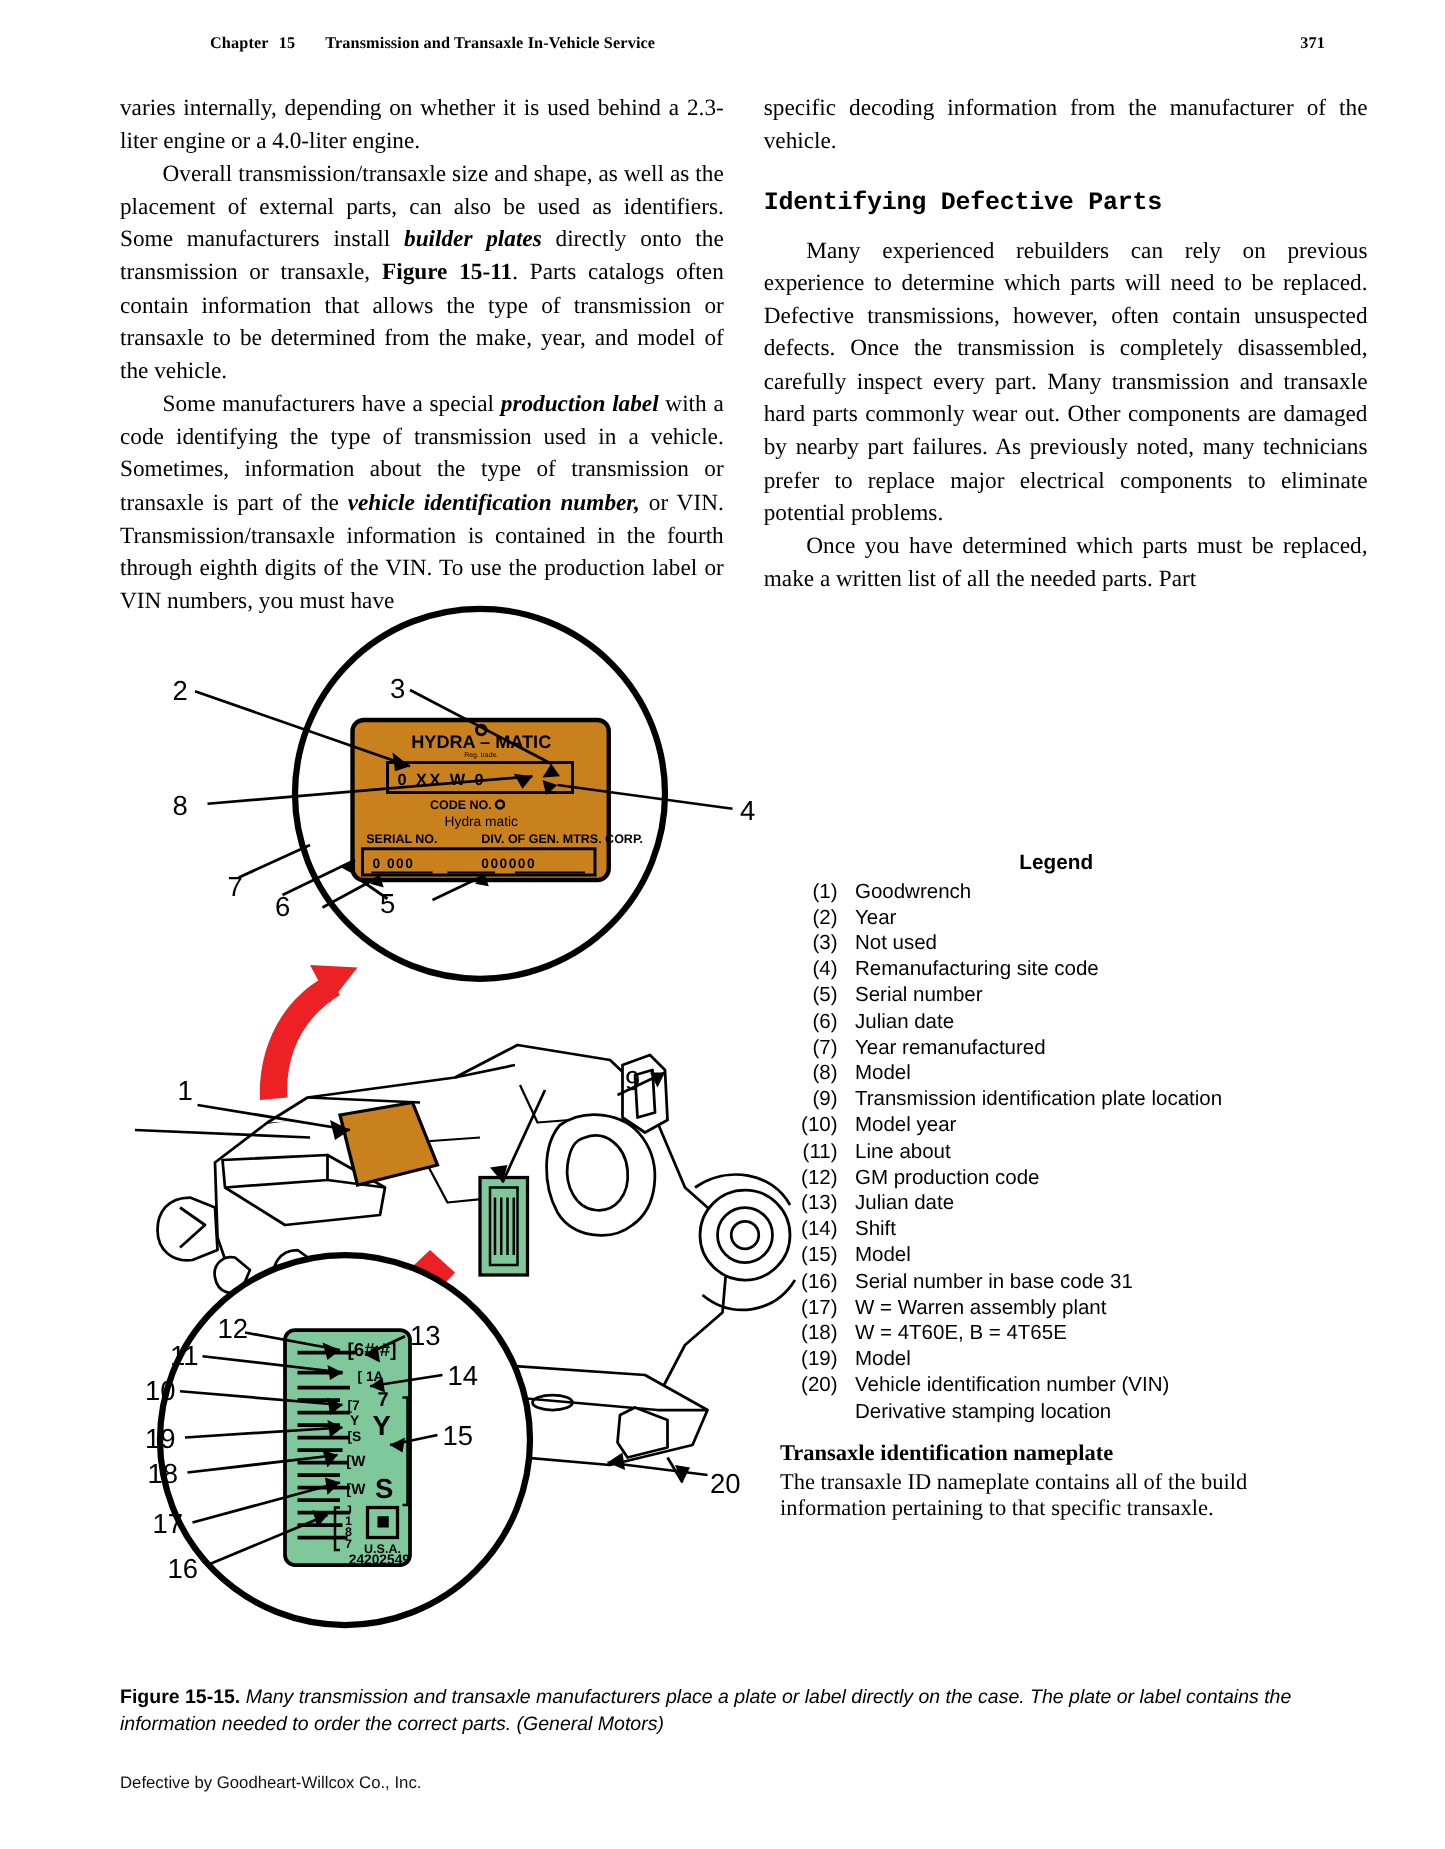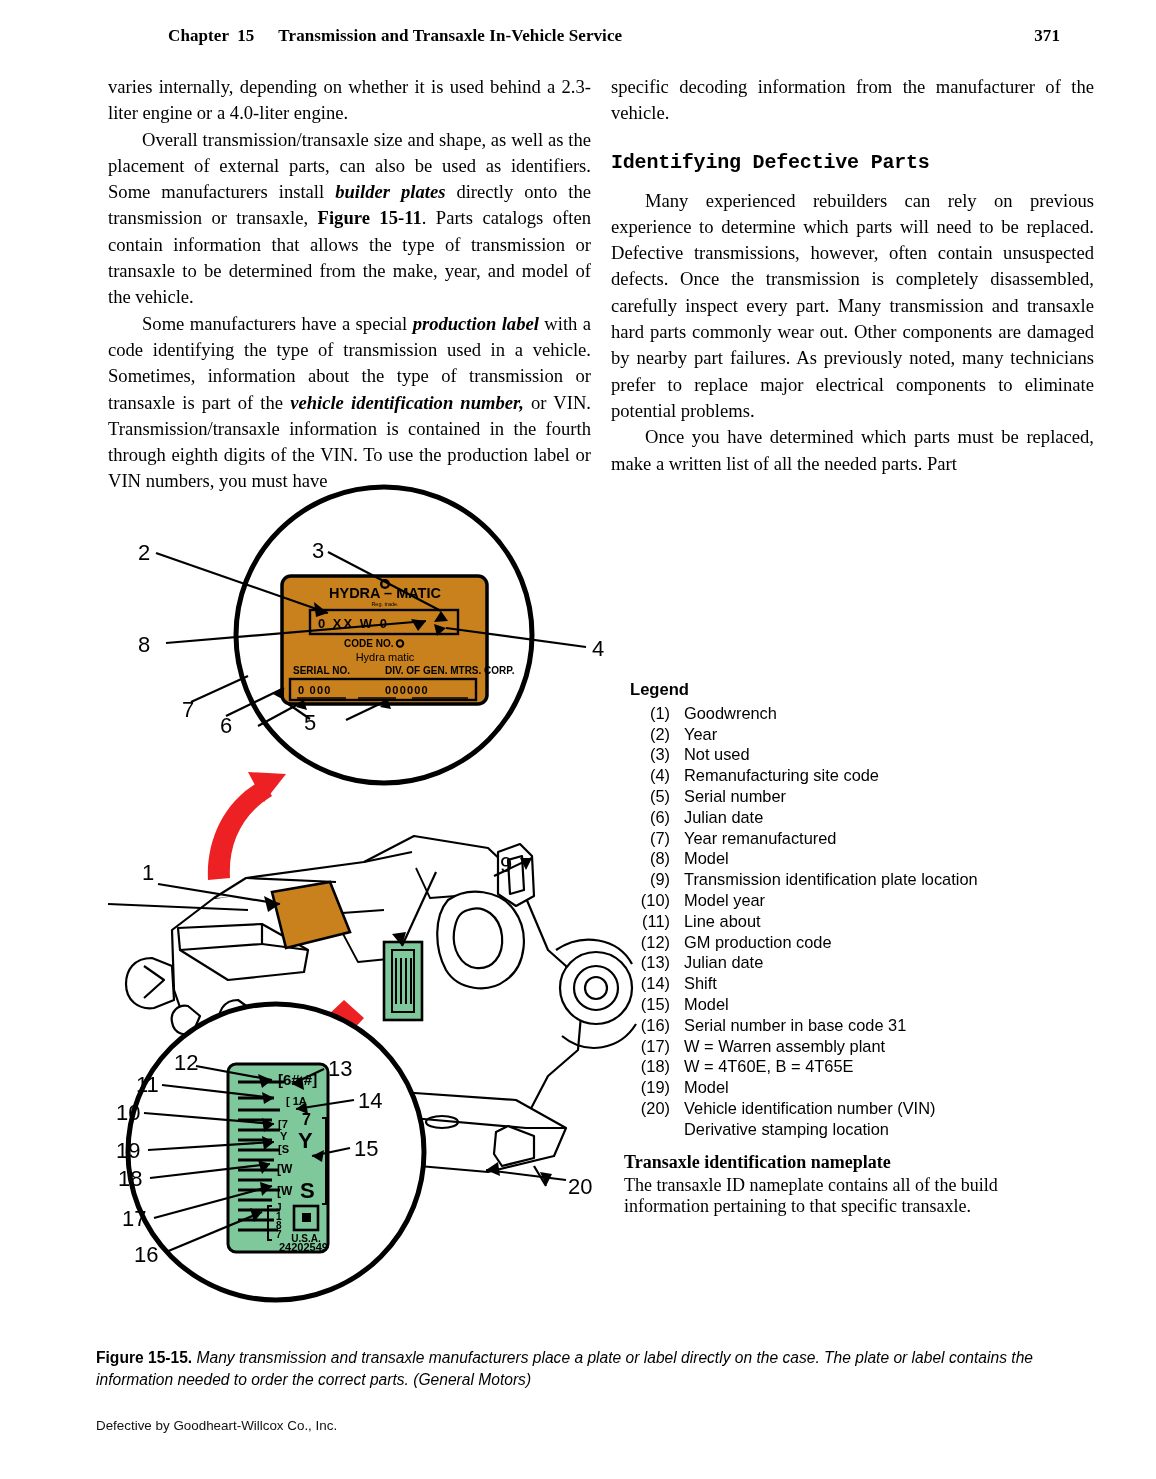--- a/index.html
+++ b/index.html
@@ -23,21 +23,21 @@
 
   
   .running-head {
     position: absolute;
     left: 96px;
     top: 26px;
     width: 964px;
     height: 24px;
     font-family: "Liberation Serif", serif;
     font-weight: bold;
-    font-size: 17px;
+    font-size: 13px;
     letter-spacing: 0.1px;
   }
   .running-head .chap {
     position: absolute;
     left: 72px;
     top: 0;
     white-space: nowrap;
   }
   .running-head .chap-num {
     margin-left: 8px;
@@ -56,21 +56,21 @@
     position: absolute;
     top: 74px;
     width: 483px;
     font-family: "Liberation Serif", serif;
     font-size: 18.6px;
     line-height: 26.3px;
     text-align: justify;
     -webkit-hyphens: none;
     hyphens: none;
   }
-  .col.left  { left: 108px; }
+  .col.left  { left: 96px; }
   .col.right { left: 611px; }
   .col p {
     margin: 0;
   }
   .col p.indent { text-indent: 34px; }
   .col p + p { margin-top: 0; }
   .bi { font-weight: bold; font-style: italic; }
   .b  { font-weight: bold; }
 
   h2.section-head {
@@ -107,20 +107,21 @@
     width: 430px;
     font-family: "Liberation Sans", sans-serif;
     font-size: 16.4px;
     line-height: 20.8px;
     color: #000;
   }
   .legend-title {
     font-weight: bold;
     font-size: 16.6px;
     margin-bottom: 2px;
+    text-align: center;
   }
   .legend-row {
     display: flex;
     white-space: nowrap;
   }
   .legend-num {
     width: 54px;
     text-align: right;
     padding-right: 14px;
     box-sizing: border-box;

